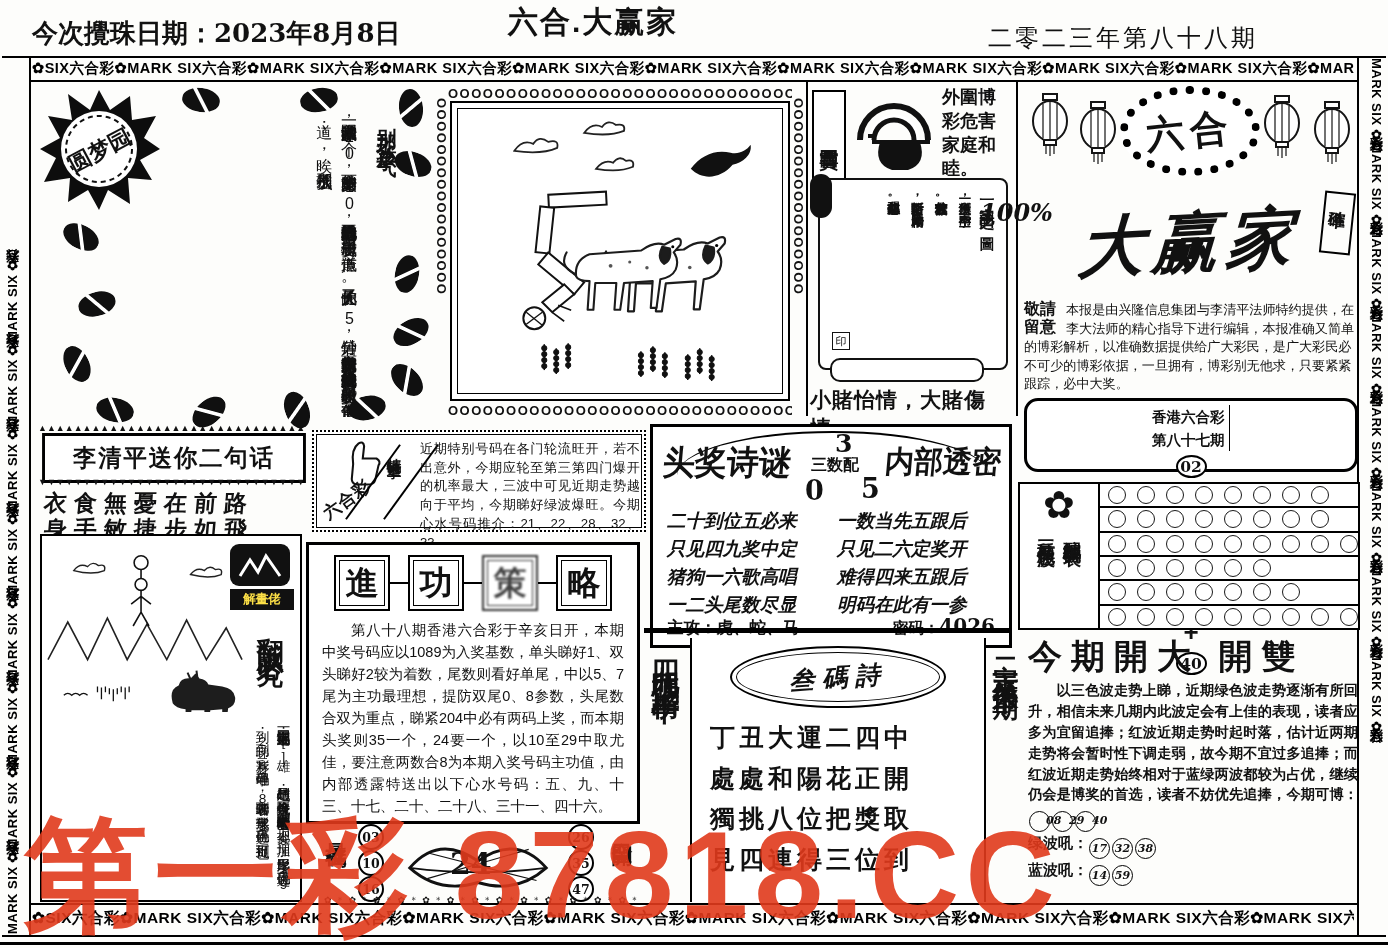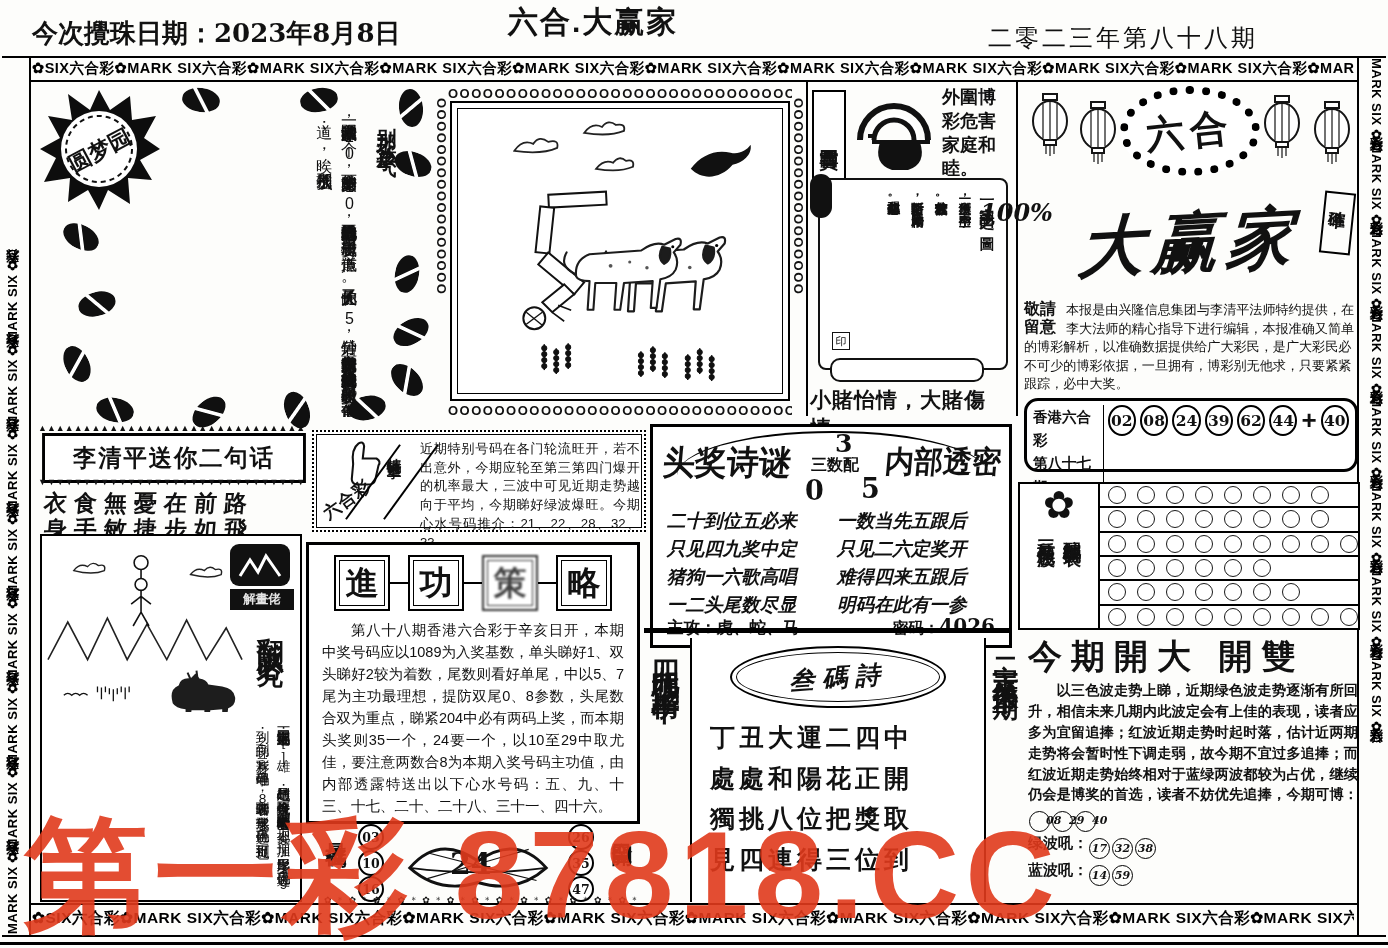--- a/index.html
+++ b/index.html
@@ -37,21 +37,21 @@
   .scroll-title { font-size:15px; font-weight:900; letter-spacing:3px; }
   .slogan { font-size:21px; font-weight:900; letter-spacing:1px; }
   
   .oval-logo { border:8px dotted #000; border-radius:50%; display:flex; align-items:center; justify-content:center; background:#fff; }
   .oval-logo span { font-size:38px; font-weight:900; letter-spacing:6px; transform:rotate(-6deg); }
   .pct { font-size:24px; font-style:italic; font-weight:700; font-family:"DejaVu Serif",serif; }
   .brandname { font-size:66px; font-weight:900; font-style:italic; font-family:"DejaVu Serif",serif; letter-spacing:8px; transform:rotate(-3deg) skewX(-6deg); }
   .seal { border:2.5px solid #000; font-size:17px; font-weight:700; font-family:"DejaVu Serif",serif; padding:4px 2px; transform:rotate(6deg); }
   .notice-t { font-size:16px; font-weight:900; float:left; width:36px; line-height:1.15; margin-right:6px; }
   .notice-b { font-size:13.1px; line-height:1.34; text-align:justify; font-weight:500; }
-  .res-box { border:3px solid #000; border-radius:14px; display:flex; align-items:flex-start; padding:4px 6px; gap:4px; background:#fff; }
+  .res-box { border:3px solid #000; border-radius:14px; display:flex; align-items:center; padding:4px 6px; gap:4px; background:#fff;flex-direction:column; }
   .res-lab { font-size:14.5px; font-family:"DejaVu Serif",serif; font-weight:700; width:78px; border-right:1.5px solid #000; padding-right:4px; line-height:1.6; }
   .num-c { display:inline-flex; align-items:center; justify-content:center; width:31px; height:31px; border:2px solid #000; border-radius:50%;
            font-family:"DejaVu Serif",serif; font-weight:700; font-size:15.5px; background:#fff; }
   .plus { font-size:26px; font-weight:900; }
   
   .ct { border:2.5px solid #000; display:flex; background:#fff; }
   .ct-left { width:82px; border-right:2px solid #000; text-align:center; padding-top:2px; }
   .ct-flower { font-size:38px; line-height:1; }
   .ct-lab { display:flex; justify-content:center; gap:2px; margin-top:2px; }
   .ct-lab span { writing-mode:vertical-lr; text-orientation:upright; font-size:18px; font-weight:900; letter-spacing:2px; }
@@ -71,21 +71,21 @@
   .slant { width:2px; height:92px; background:#000; transform:rotate(36deg); }
   
   .riddle { border:3px solid #000; background:#fff; }
   .arc { border-top:2.5px solid #000; border-radius:50% 50% 0 0 / 100% 100% 0 0; }
   .rid-h { font-weight:900; transform:skewX(-5deg) scaleY(1.05); }
   .rid-col { font-size:18.5px; font-weight:800; line-height:1.52;font-style:italic; }
   .rid-foot { font-size:16.5px; font-weight:900; }
   
   .jhl { border:2.5px solid #000; background:#fff; }
   .jhl-iconbox { width:60px; height:42px; background:#111; border-radius:9px; display:flex; align-items:center; justify-content:center; }
-  .jhl-iconlab { width:64px; background:#111; color:#e5e5e5; font-size:12.5px; font-weight:700; text-align:center; padding:2px 0; margin-top:3px; }
+  .jhl-iconlab { width:64px; background:#111; color:#fde047; font-size:12.5px; font-weight:700; text-align:center; padding:2px 0; margin-top:3px; }
   .warn { font-size:27px; font-weight:900; letter-spacing:7px; }
   .jhl-body { font-size:13.6px; line-height:1.55; overflow:hidden; }
   
   .strat { border:3px solid #000; background:#fff; }
   .s-head { display:flex; align-items:center; justify-content:center; margin-top:10px; }
   .sbox { width:56px; height:56px; border:2.5px solid #000; outline:1px solid #000; outline-offset:-6px; display:flex; align-items:center; justify-content:center;
           font-size:33px; font-weight:900; }
   .sconn { width:18px; height:2.5px; background:#000; }
   .smudge { filter:blur(1.2px); opacity:.8; }
   .strat-body { font-size:14.5px; line-height:1.52; text-align:justify; text-indent:2em; font-weight:400; padding:8px 13px 0 13px; }

